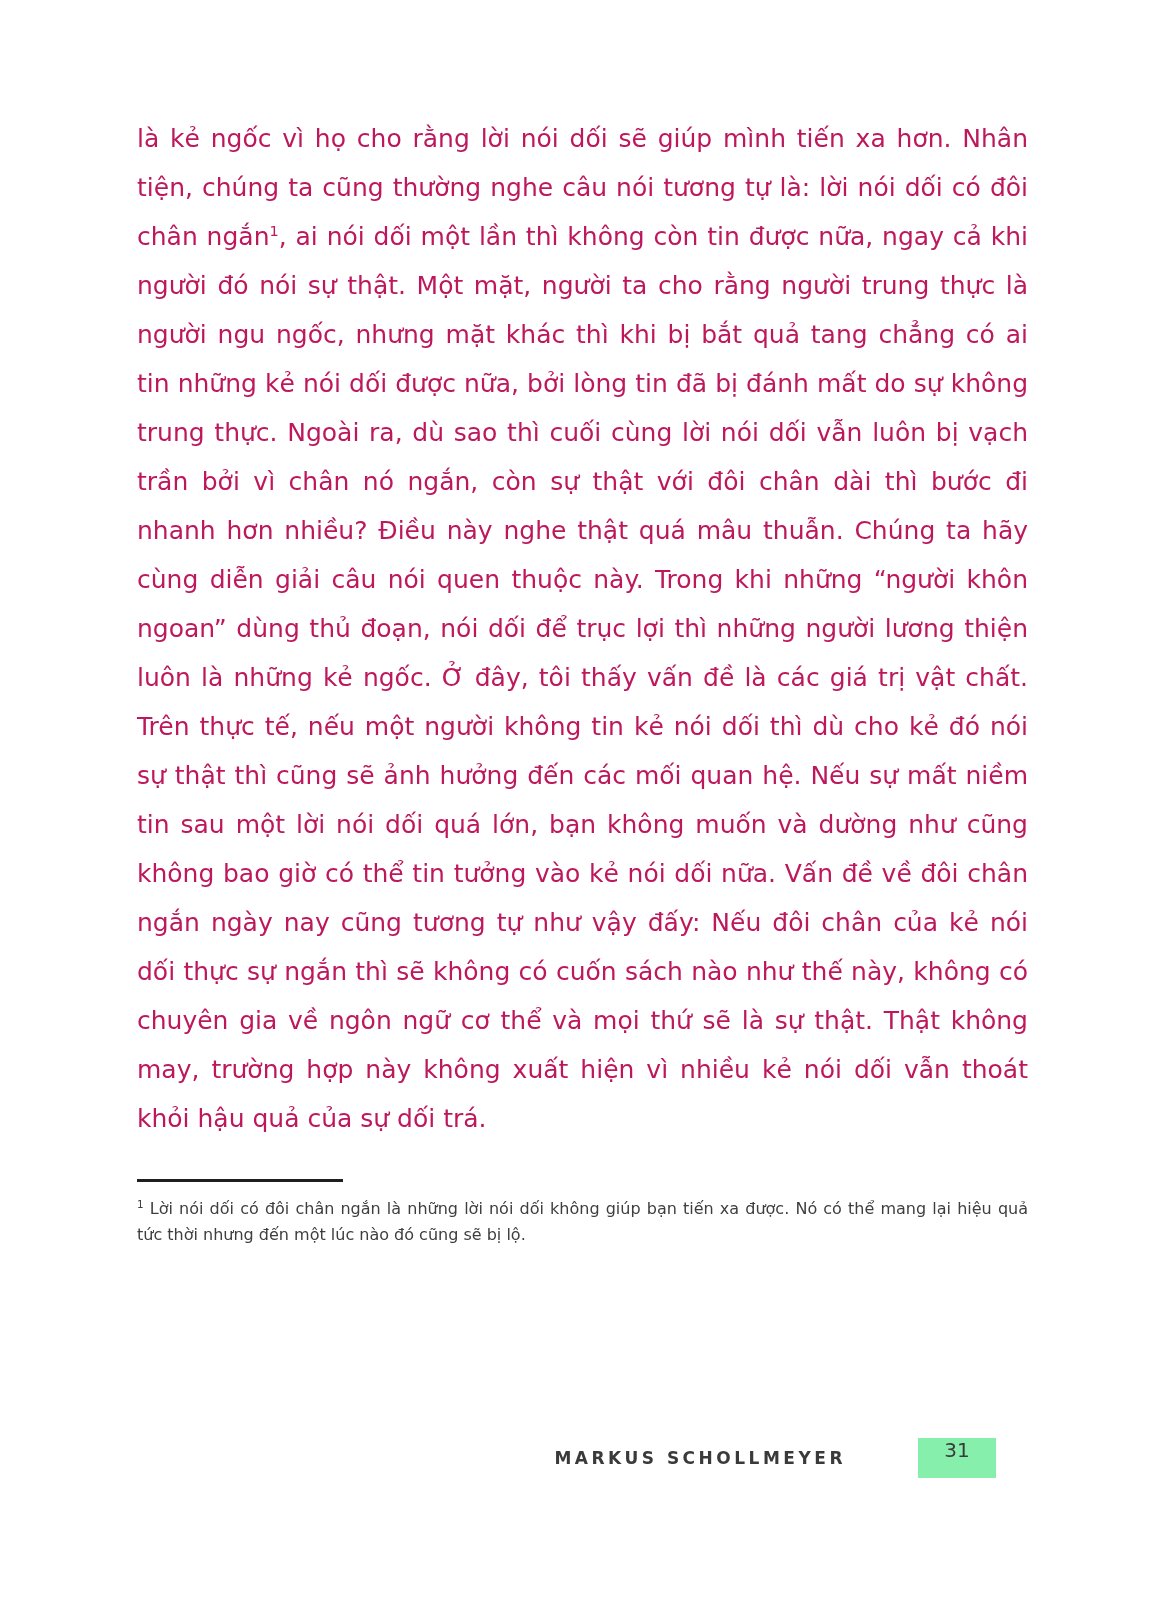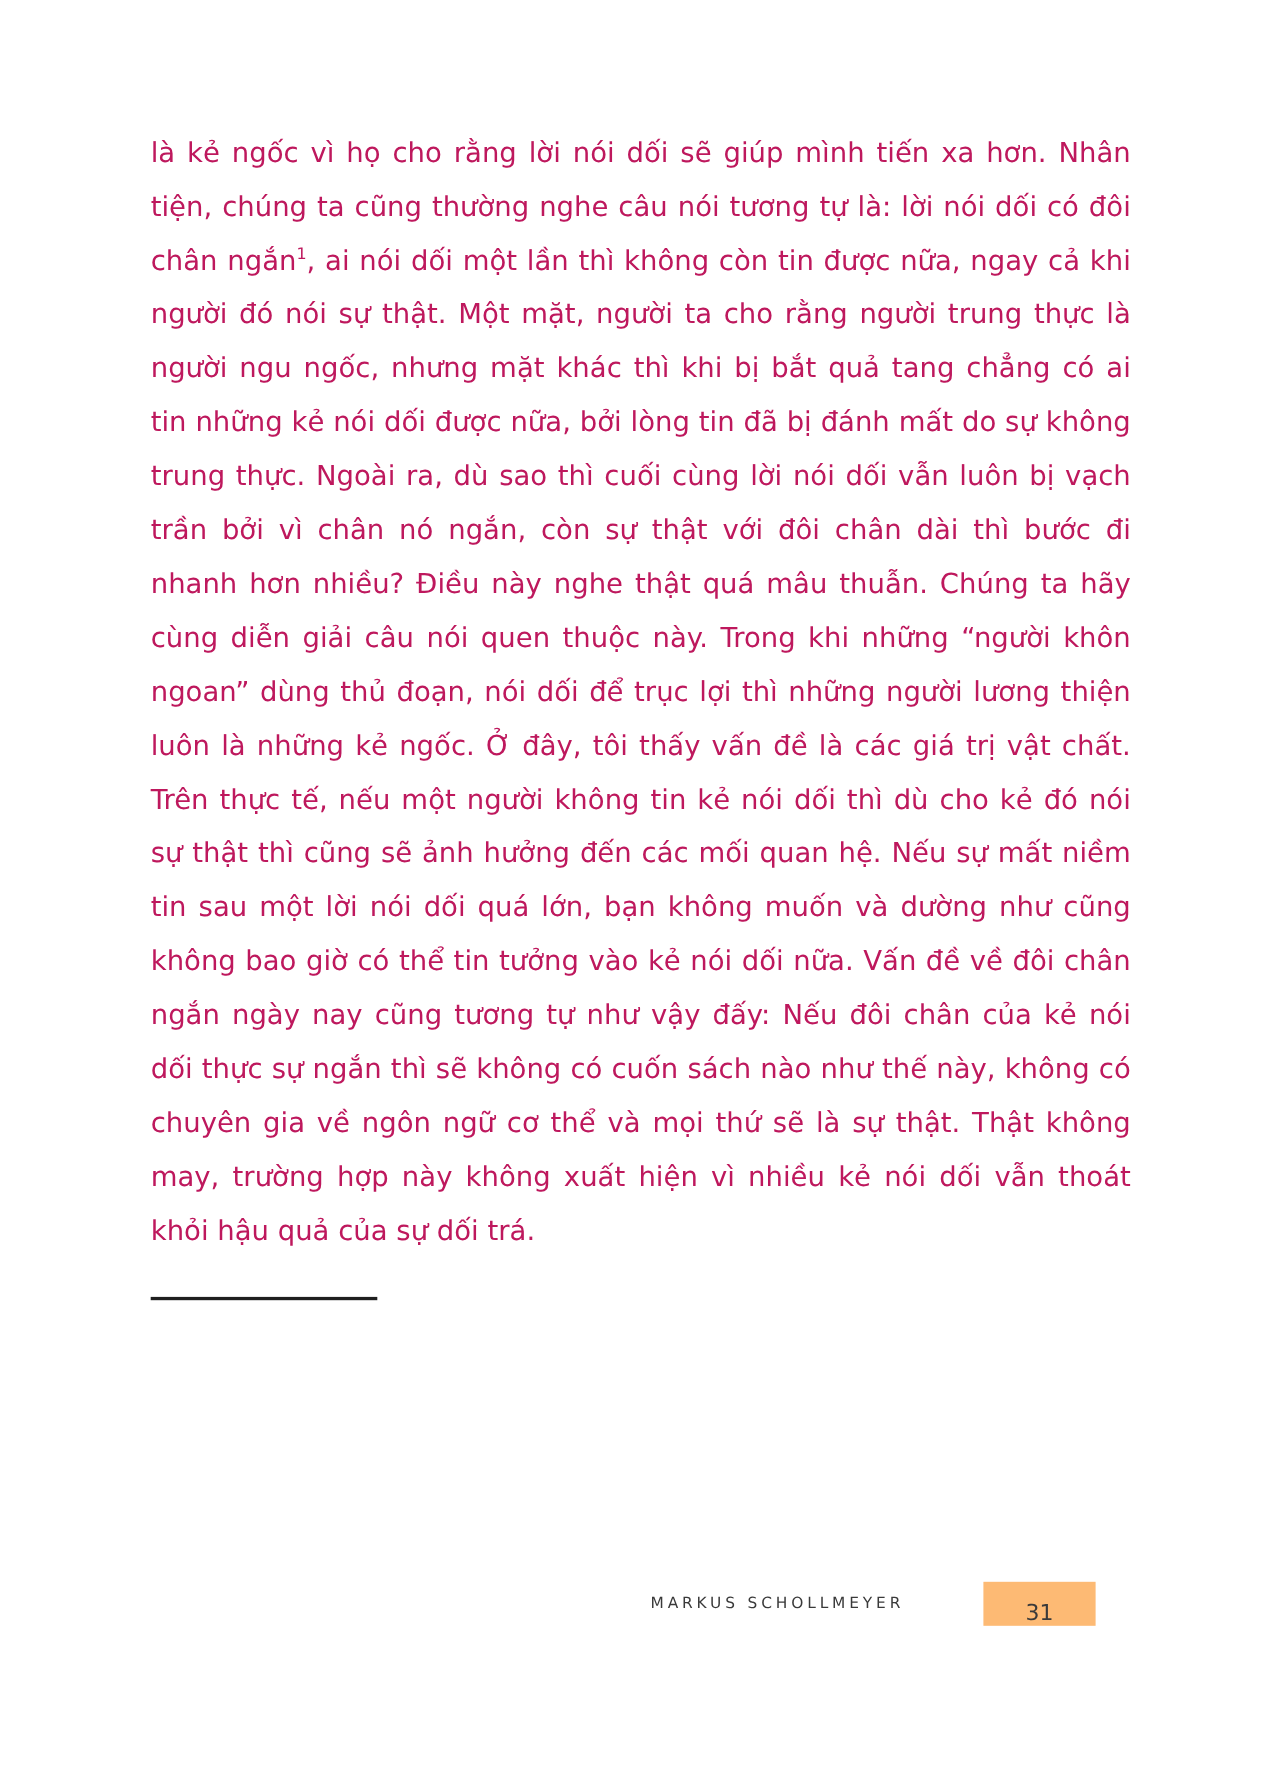--- a/index.html
+++ b/index.html
@@ -61,52 +61,53 @@
     position: absolute;
     left: 137px;
     right: 170px;
     top: 1438px;
     display: flex;
     justify-content: flex-end;
     align-items: center;
     gap: 72px;
   }
   .author {
-    font-size: 14px;
-    font-weight: 400;
+    font-size: 17px;
+    font-weight: 700;
     letter-spacing: 3.5px;
     color: #3a3a3a;
     white-space: nowrap;
   }
   .page-number-box {
-    width: 102px;
+    width: 78px;
     height: 40px;
-    background: #fdba74;
+    background: #86efac;
     display: flex;
-    align-items: flex-end;
+    align-items: flex-start;
     justify-content: center;
   }
   .page-number {
     font-size: 20px;
     color: #3a3a3a;
     font-weight: 400;
   }
 </style>
 </head>
 <body>
 
 <div class="page">
 
   <div class="content">
 
     <p class="body-text"><span>là kẻ ngốc vì họ cho rằng lời nói dối sẽ giúp mình tiến xa hơn. Nhân tiện, chúng ta cũng thường nghe câu nói tương tự là: lời nói dối có đôi chân ngắn</span><sup>1</sup><span>, ai nói dối một lần thì không còn tin được nữa, ngay cả khi người đó nói sự thật. Một mặt, người ta cho rằng người trung thực là người ngu ngốc, nhưng mặt khác thì khi bị bắt quả tang chẳng có ai tin những kẻ nói dối được nữa, bởi lòng tin đã bị đánh mất do sự không trung thực. Ngoài ra, dù sao thì cuối cùng lời nói dối vẫn luôn bị vạch trần bởi vì chân nó ngắn, còn sự thật với đôi chân dài thì bước đi nhanh hơn nhiều? Điều này nghe thật quá mâu thuẫn. Chúng ta hãy cùng diễn giải câu nói quen thuộc này. Trong khi những “người khôn ngoan” dùng thủ đoạn, nói dối để trục lợi thì những người lương thiện luôn là những kẻ ngốc. Ở đây, tôi thấy vấn đề là các giá trị vật chất. Trên thực tế, nếu một người không tin kẻ nói dối thì dù cho kẻ đó nói sự thật thì cũng sẽ ảnh hưởng đến các mối quan hệ. Nếu sự mất niềm tin sau một lời nói dối quá lớn, bạn không muốn và dường như cũng không bao giờ có thể tin tưởng vào kẻ nói dối nữa. Vấn đề về đôi chân ngắn ngày nay cũng tương tự như vậy đấy: Nếu đôi chân của kẻ nói dối thực sự ngắn thì sẽ không có cuốn sách nào như thế này, không có chuyên gia về ngôn ngữ cơ thể và mọi thứ sẽ là sự thật. Thật không may, trường hợp này không xuất hiện vì nhiều kẻ nói dối vẫn thoát khỏi hậu quả của sự dối trá.</span></p>
 
 
     <div class="footnote-rule"></div>
 
+    <p class="footnote"><sup>1</sup> <span>Lời nói dối có đôi chân ngắn là những lời nói dối không giúp bạn tiến xa được. Nó có thể mang lại hiệu quả tức thời nhưng đến một lúc nào đó cũng sẽ bị lộ.</span></p>
 
   </div>
 
   <div class="footer">
     <span class="author">MARKUS SCHOLLMEYER</span>
     <div class="page-number-box">
       <span class="page-number">31</span>
     </div>
   </div>
 

